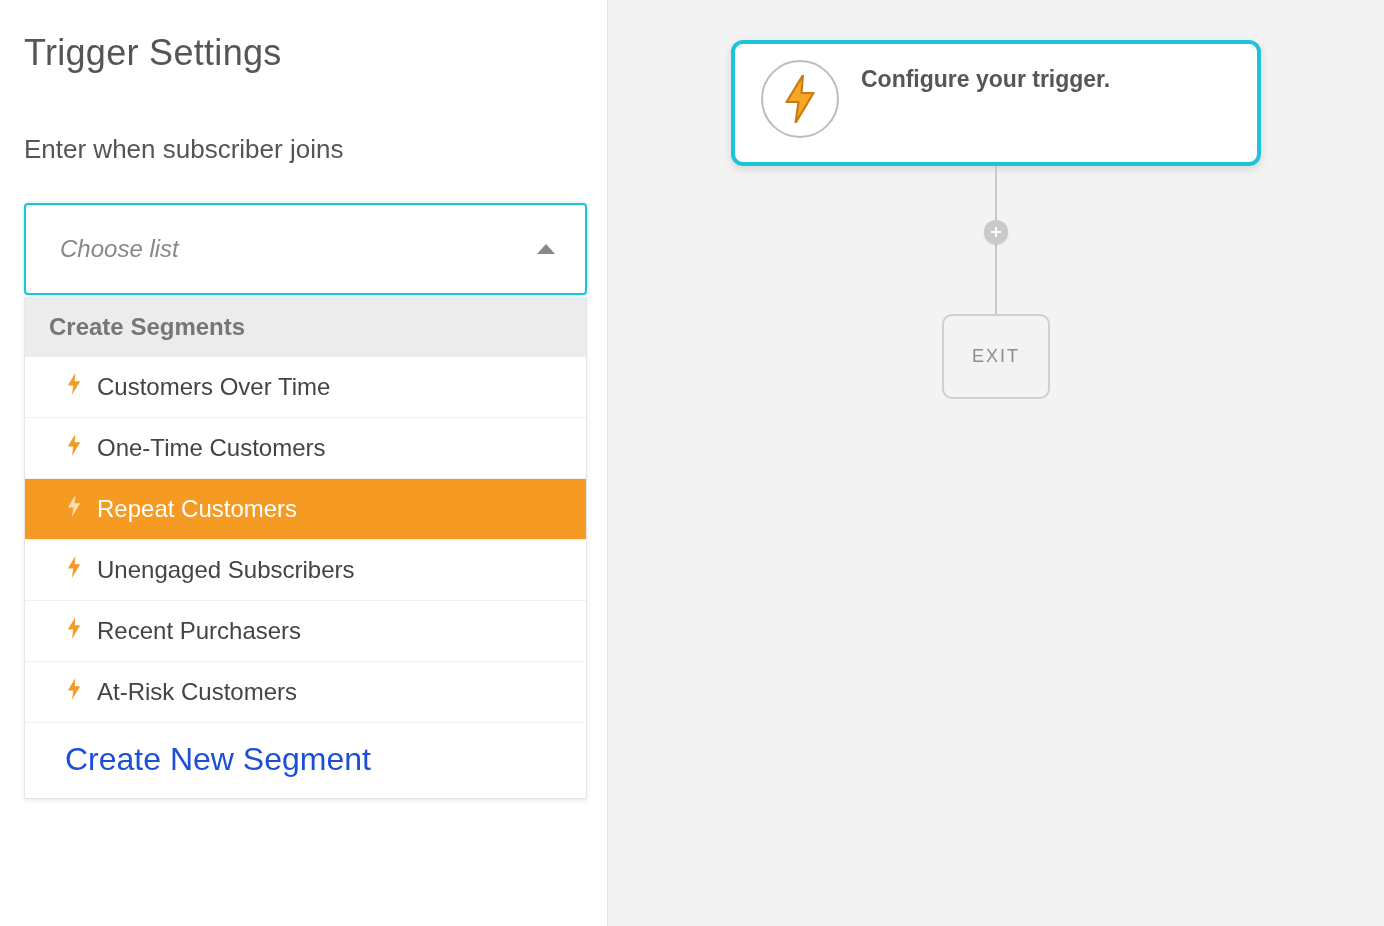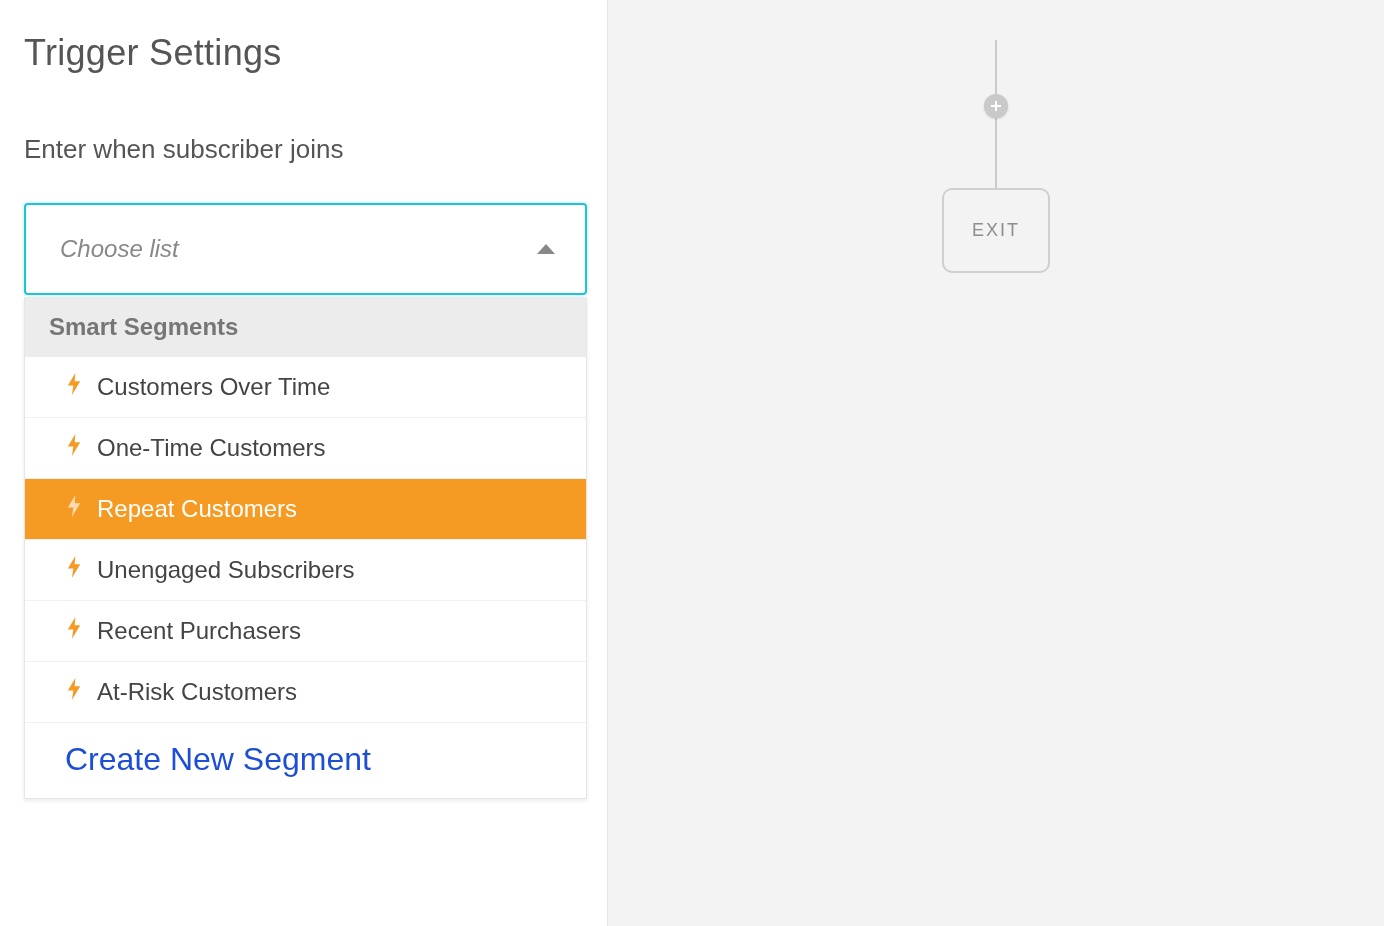--- a/index.html
+++ b/index.html
@@ -183,21 +183,21 @@
   <h1 class="page-title">Trigger Settings</h1>
 
   <div class="section-label">Enter when subscriber joins</div>
 
   <div class="select-box">
     <span class="select-placeholder">Choose list</span>
     <span class="chevron-up"></span>
   </div>
 
   <div class="dropdown">
-    <div class="dropdown-header">Smart Segments</div>
+    <div class="dropdown-header">Create Segments</div>
     <div id="segment-list">
         <div class="dropdown-item">
           <span class="bolt">
             <svg viewBox="0 0 24 32">
               <path d="M14 0 L3 18 L11 18 L9 32 L21 12 L13 12 Z"></path>
             </svg>
           </span>
           <span>Customers Over Time</span>
         </div>
         <div class="dropdown-item">
@@ -239,20 +239,28 @@
             </svg>
           </span>
           <span>At-Risk Customers</span>
         </div>
       </div>
     <div class="create-link">Create New Segment</div>
   </div>
 </div>
 
 <div class="right-panel">
+  <div class="trigger-card">
+    <span class="trigger-icon">
+      <svg viewBox="0 0 24 32">
+        <path d="M14 0 L3 18 L11 18 L9 32 L21 12 L13 12 Z" fill="#f5a623" stroke="#c77a12" stroke-width="1.4" stroke-linejoin="round"></path>
+      </svg>
+    </span>
+    <span class="trigger-text">Configure your trigger.</span>
+  </div>
 
   <div class="connector-line line-top"></div>
   <div class="plus-wrap">
       <div class="plus-node"></div>
     </div>
   <div class="connector-line line-bottom"></div>
 
   <div class="exit-node">EXIT</div>
 </div>
 

